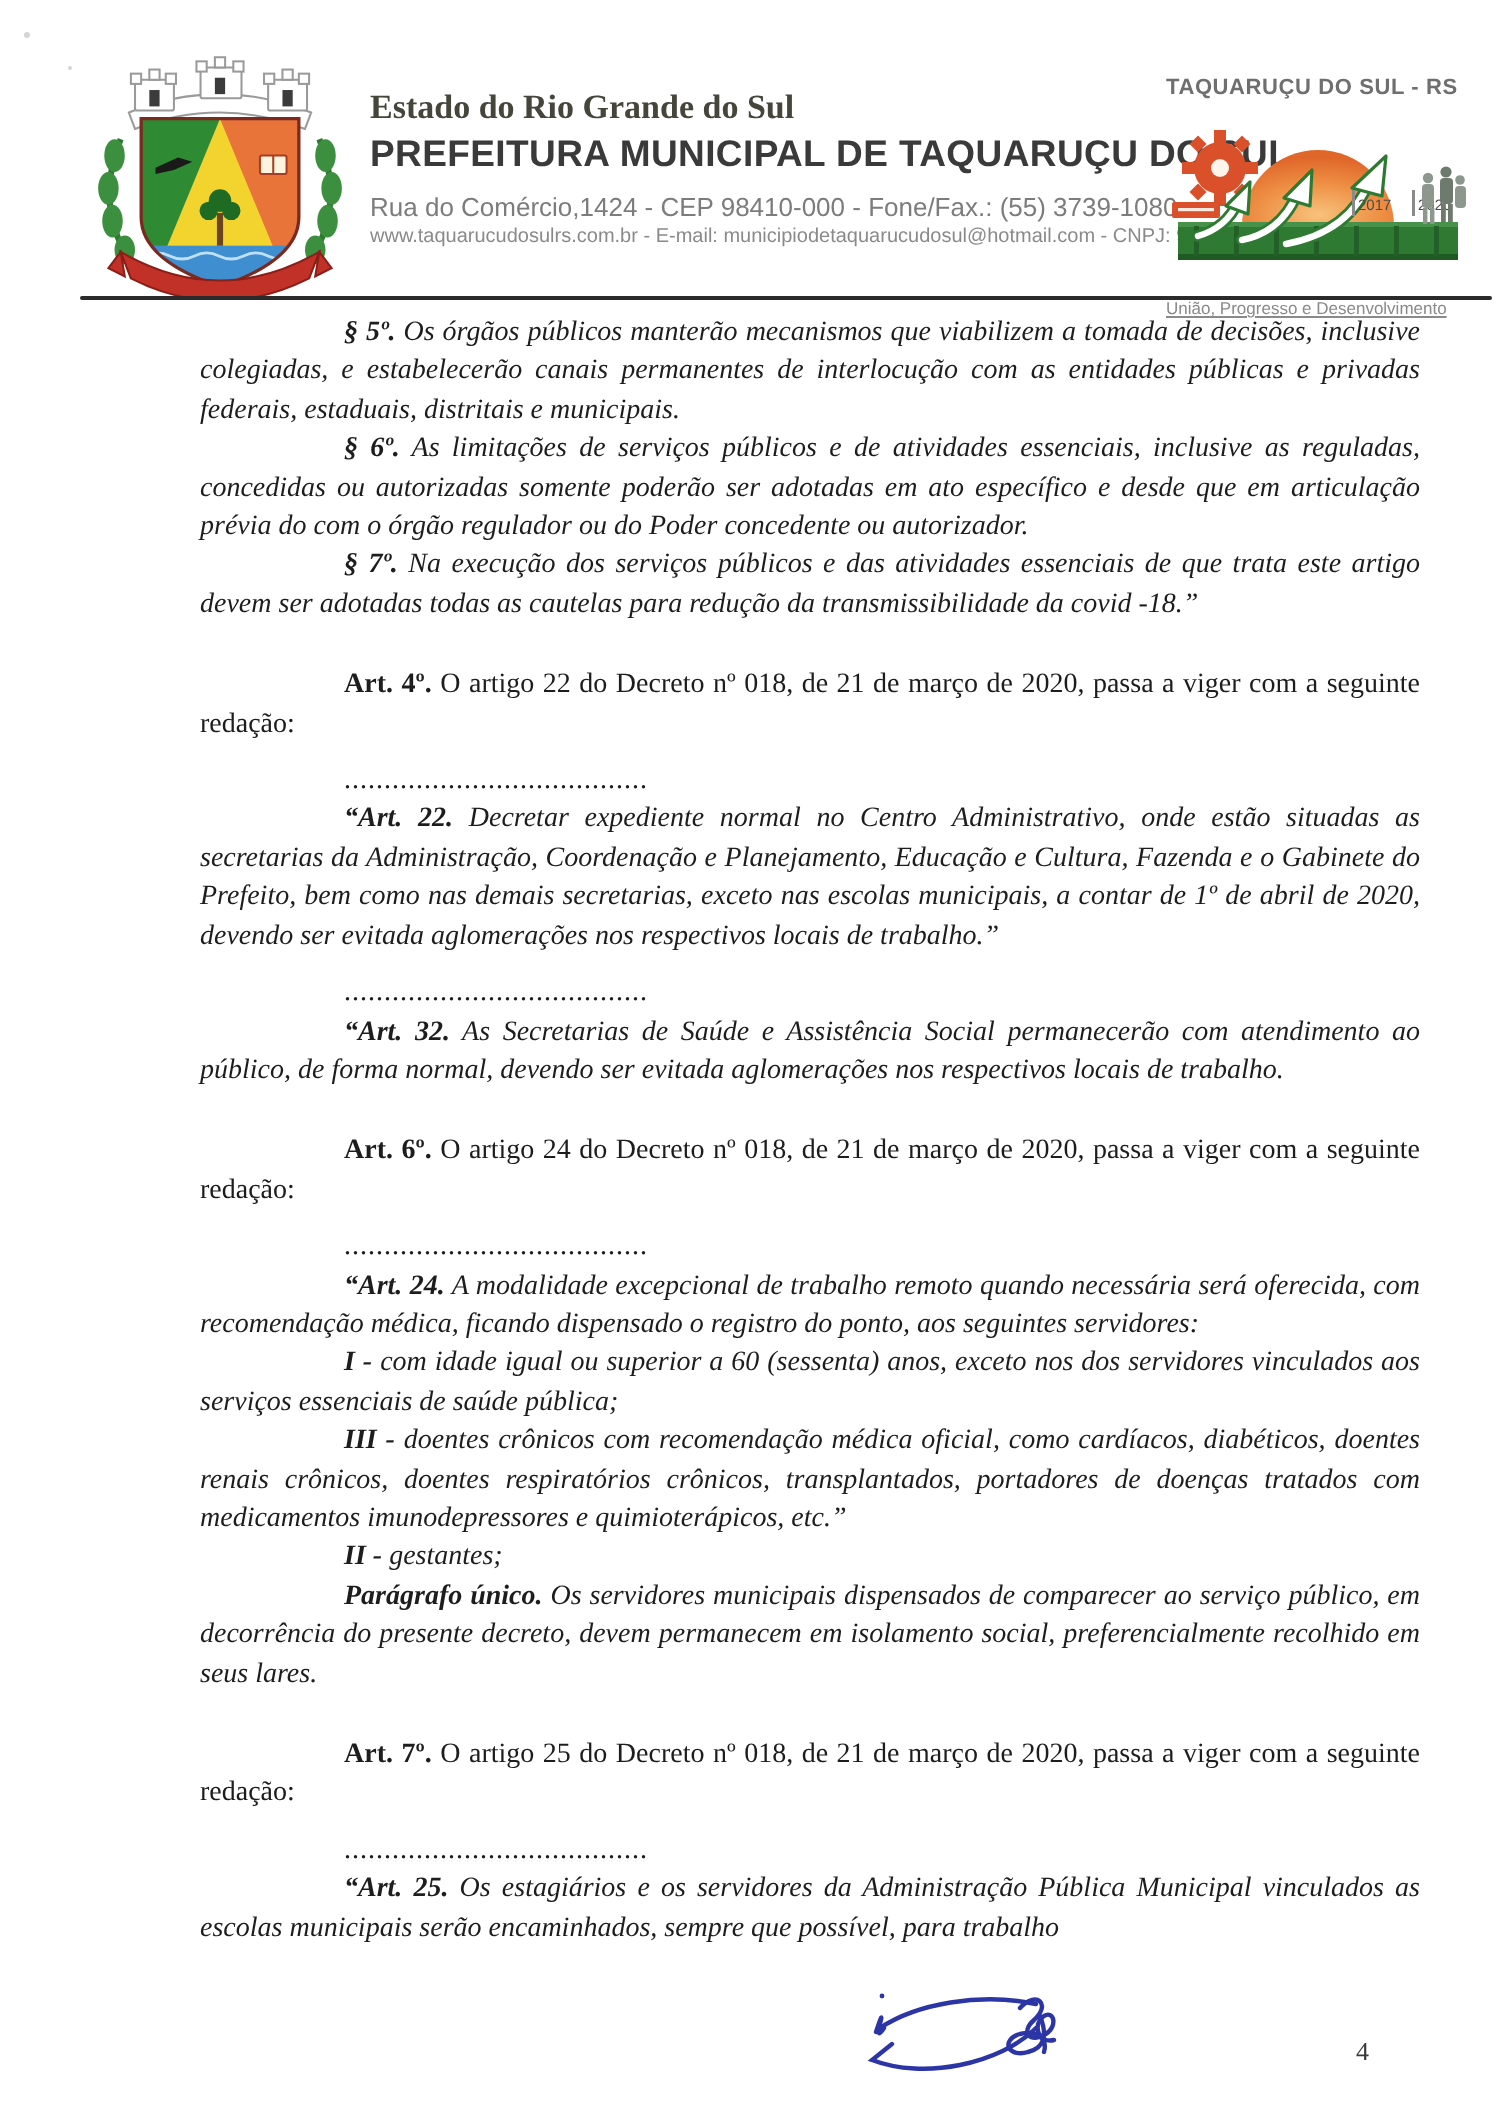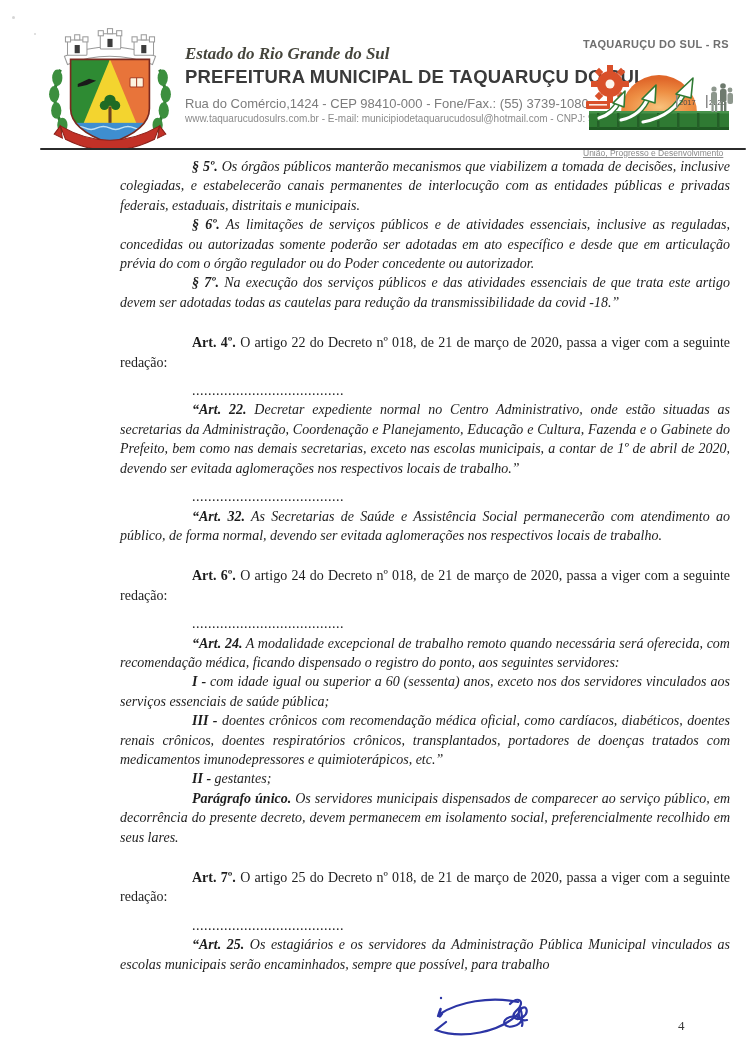--- a/index.html
+++ b/index.html
@@ -5,38 +5,38 @@
   html,body{margin:0;padding:0;}
   body{
     width:750px;height:1061px;background:#ffffff;position:relative;
     font-family:"Liberation Serif",serif;color:#1c1c1c;overflow:hidden;
   }
   .page{position:absolute;inset:0;background:#fff;}
 
   
   .hdr-crest{position:absolute;left:46px;top:24px;width:128px;height:126px;}
   .hdr-center{position:absolute;left:185px;top:44px;width:400px;}
-  .hdr-state{font-family:"Liberation Serif",serif;font-style:italic;font-weight:bold;
+  .hdr-state{font-family:"Liberation Serif",serif;font-weight:bold;
     font-size:17px;color:#45453c;line-height:20px;}
   .hdr-title{font-family:"Liberation Sans",sans-serif;font-weight:bold;
     font-size:18.5px;color:#3a3a3a;letter-spacing:.2px;line-height:24px;margin-top:1px;white-space:nowrap;}
   .hdr-addr{font-family:"Liberation Sans",sans-serif;font-size:13px;color:#7c7c7c;
     margin-top:7px;white-space:nowrap;}
   .hdr-contact{font-family:"Liberation Sans",sans-serif;font-size:10px;color:#8a8a8a;
     margin-top:2px;white-space:nowrap;}
   .hdr-right{position:absolute;left:583px;top:38px;width:160px;
     font-family:"Liberation Sans",sans-serif;color:#787878;}
   .hdr-right-city{font-size:11px;letter-spacing:.3px;color:#6f6f6f;white-space:nowrap;font-weight:bold;}
   .hdr-logo{width:152px;height:88px;margin-top:4px;}
   .hdr-right-motto{font-size:8.5px;color:#8a8a8a;margin-top:2px;white-space:nowrap;text-decoration:underline;}
   .hdr-rule{position:absolute;left:40px;top:148px;width:706px;height:2.4px;
     background:#2b2b2b;border-radius:1px;}
 
   
-  .content{position:absolute;left:120px;top:157px;width:610px;}
+  .content{position:absolute;left:100px;top:157px;width:610px;}
   p.para{margin:0;text-align:justify;text-indent:72px;
     font-size:14px;line-height:19.4px;color:#1d1d1d;}
   p.italic{font-style:italic;}
   .lead{font-weight:bold;}
   p.art-heading{margin-top:21px;}
   p.dots{margin-top:9px;text-align:left;letter-spacing:.5px;font-style:normal;}
 
   
   .signature{position:absolute;left:424px;top:984px;width:128px;height:58px;}
   .page-number{position:absolute;left:678px;top:1018px;font-size:13px;color:#3a3a3a;

